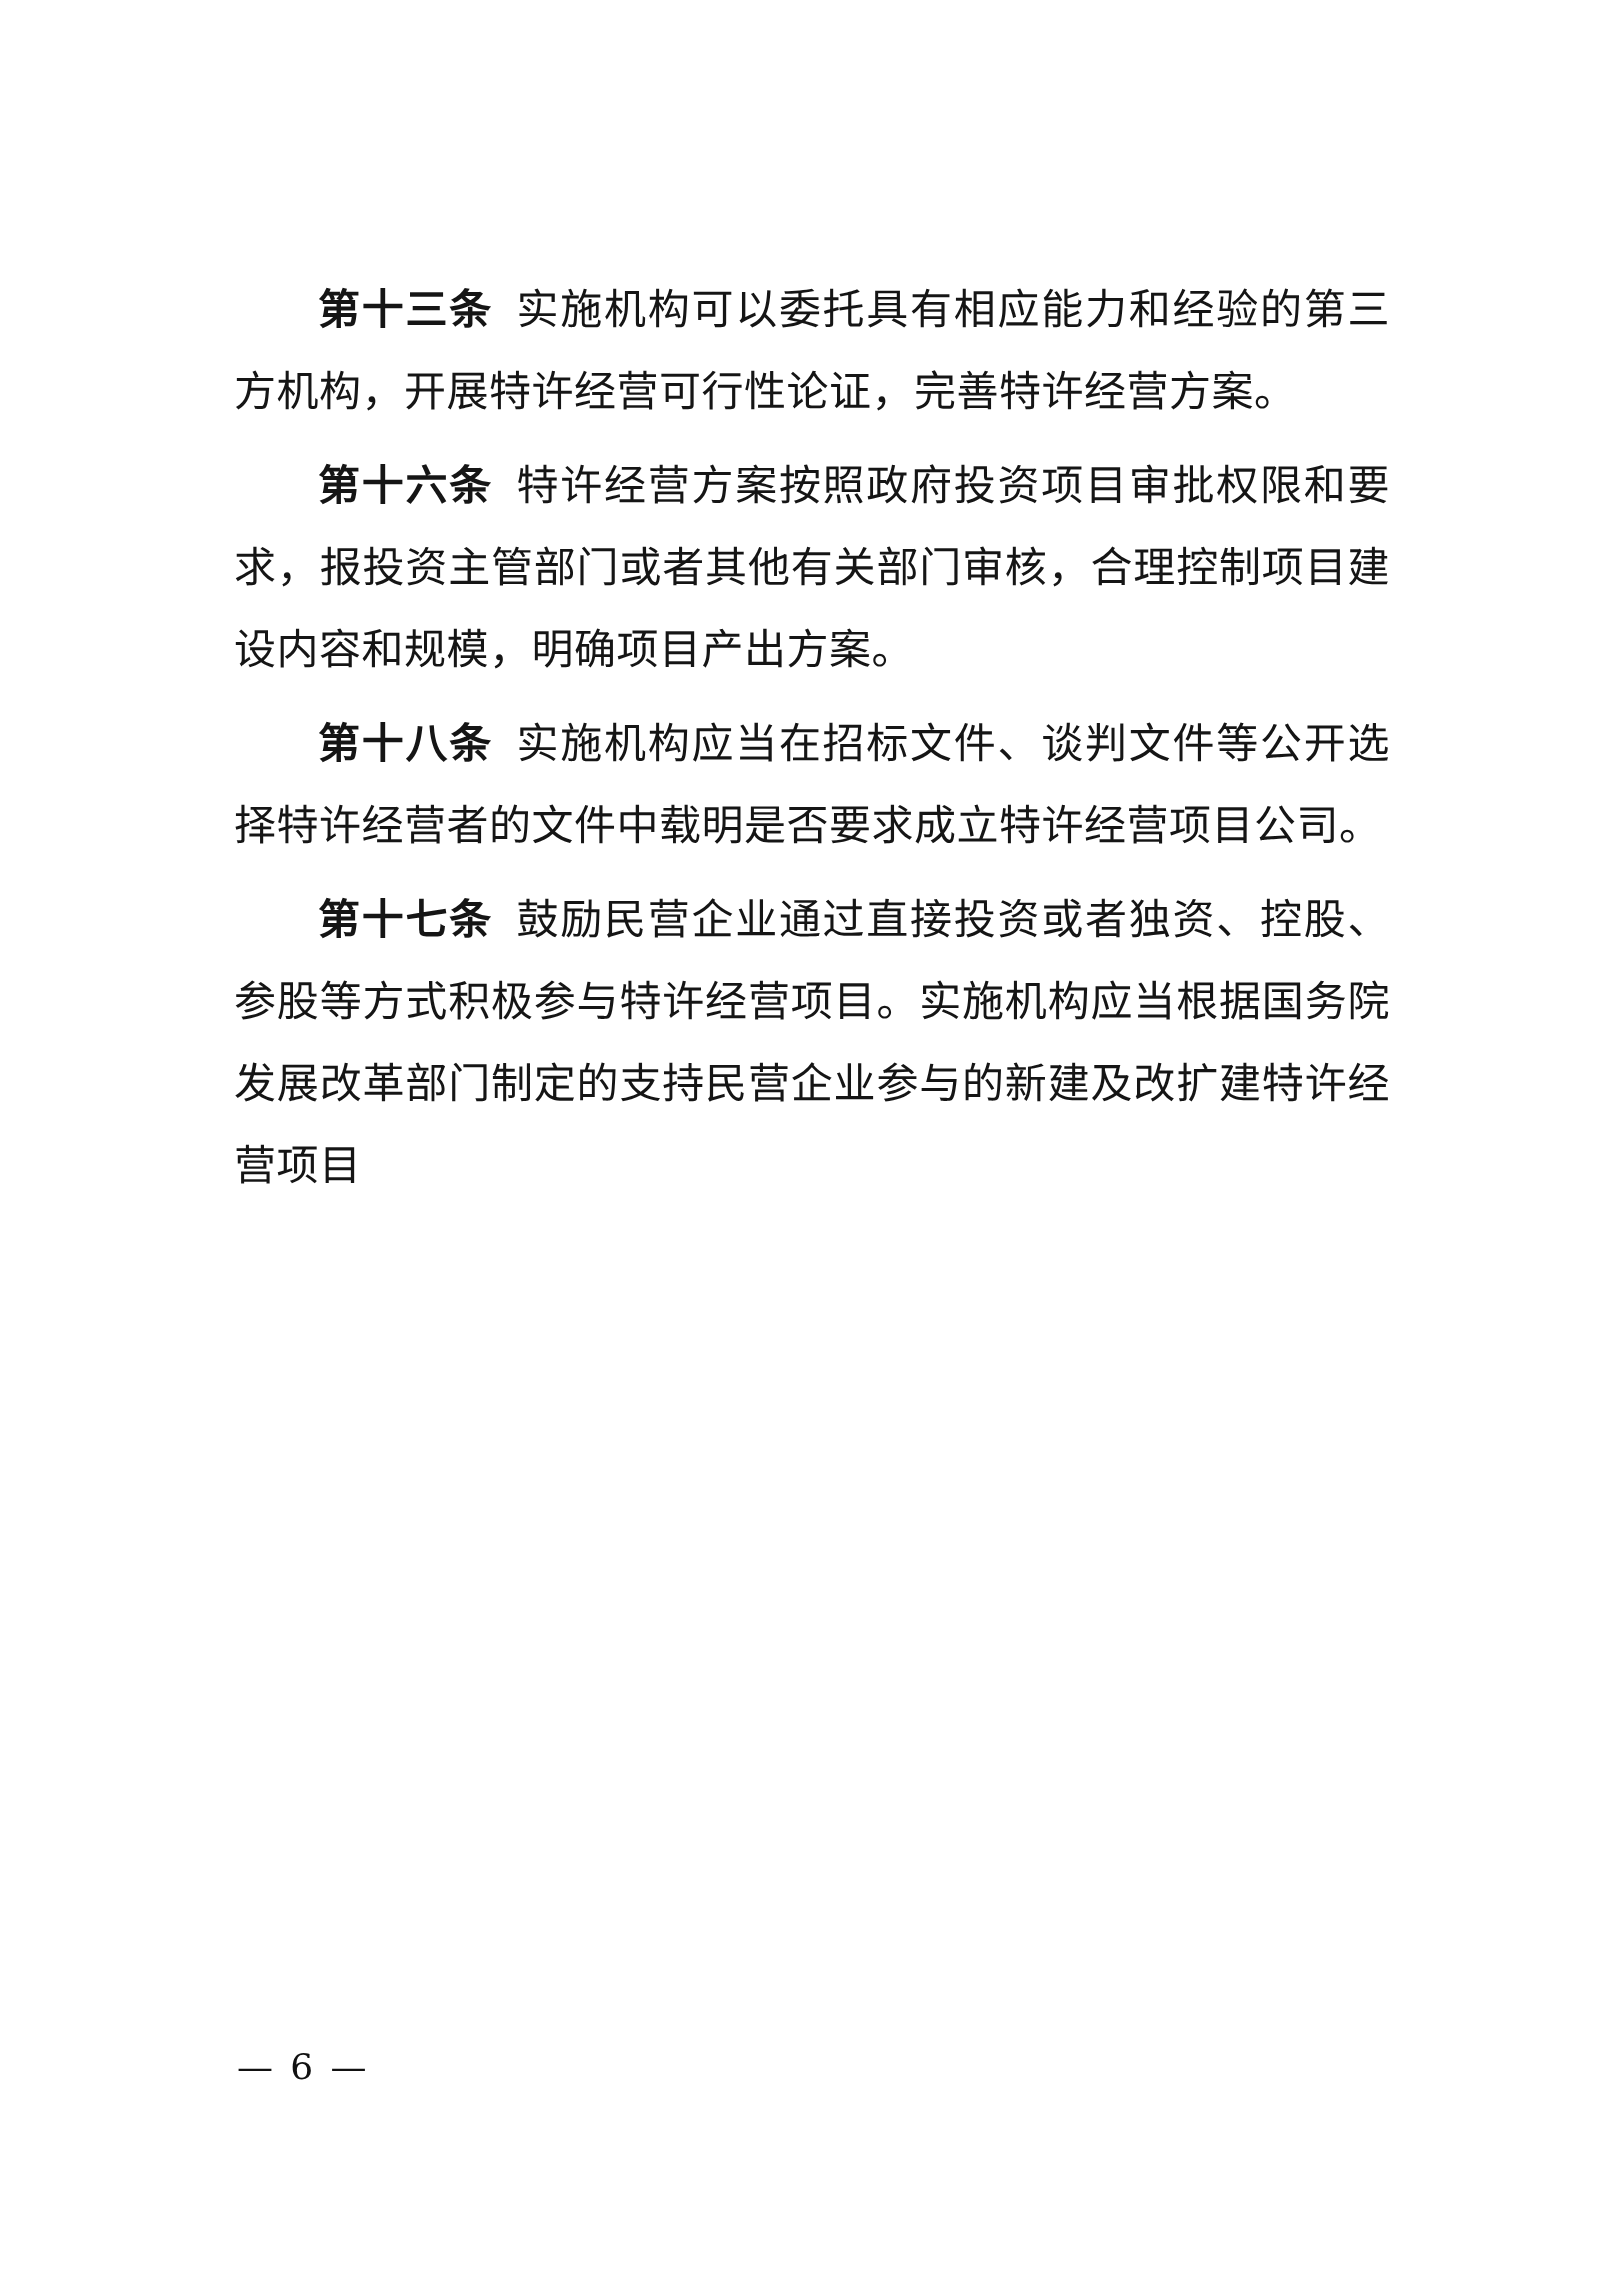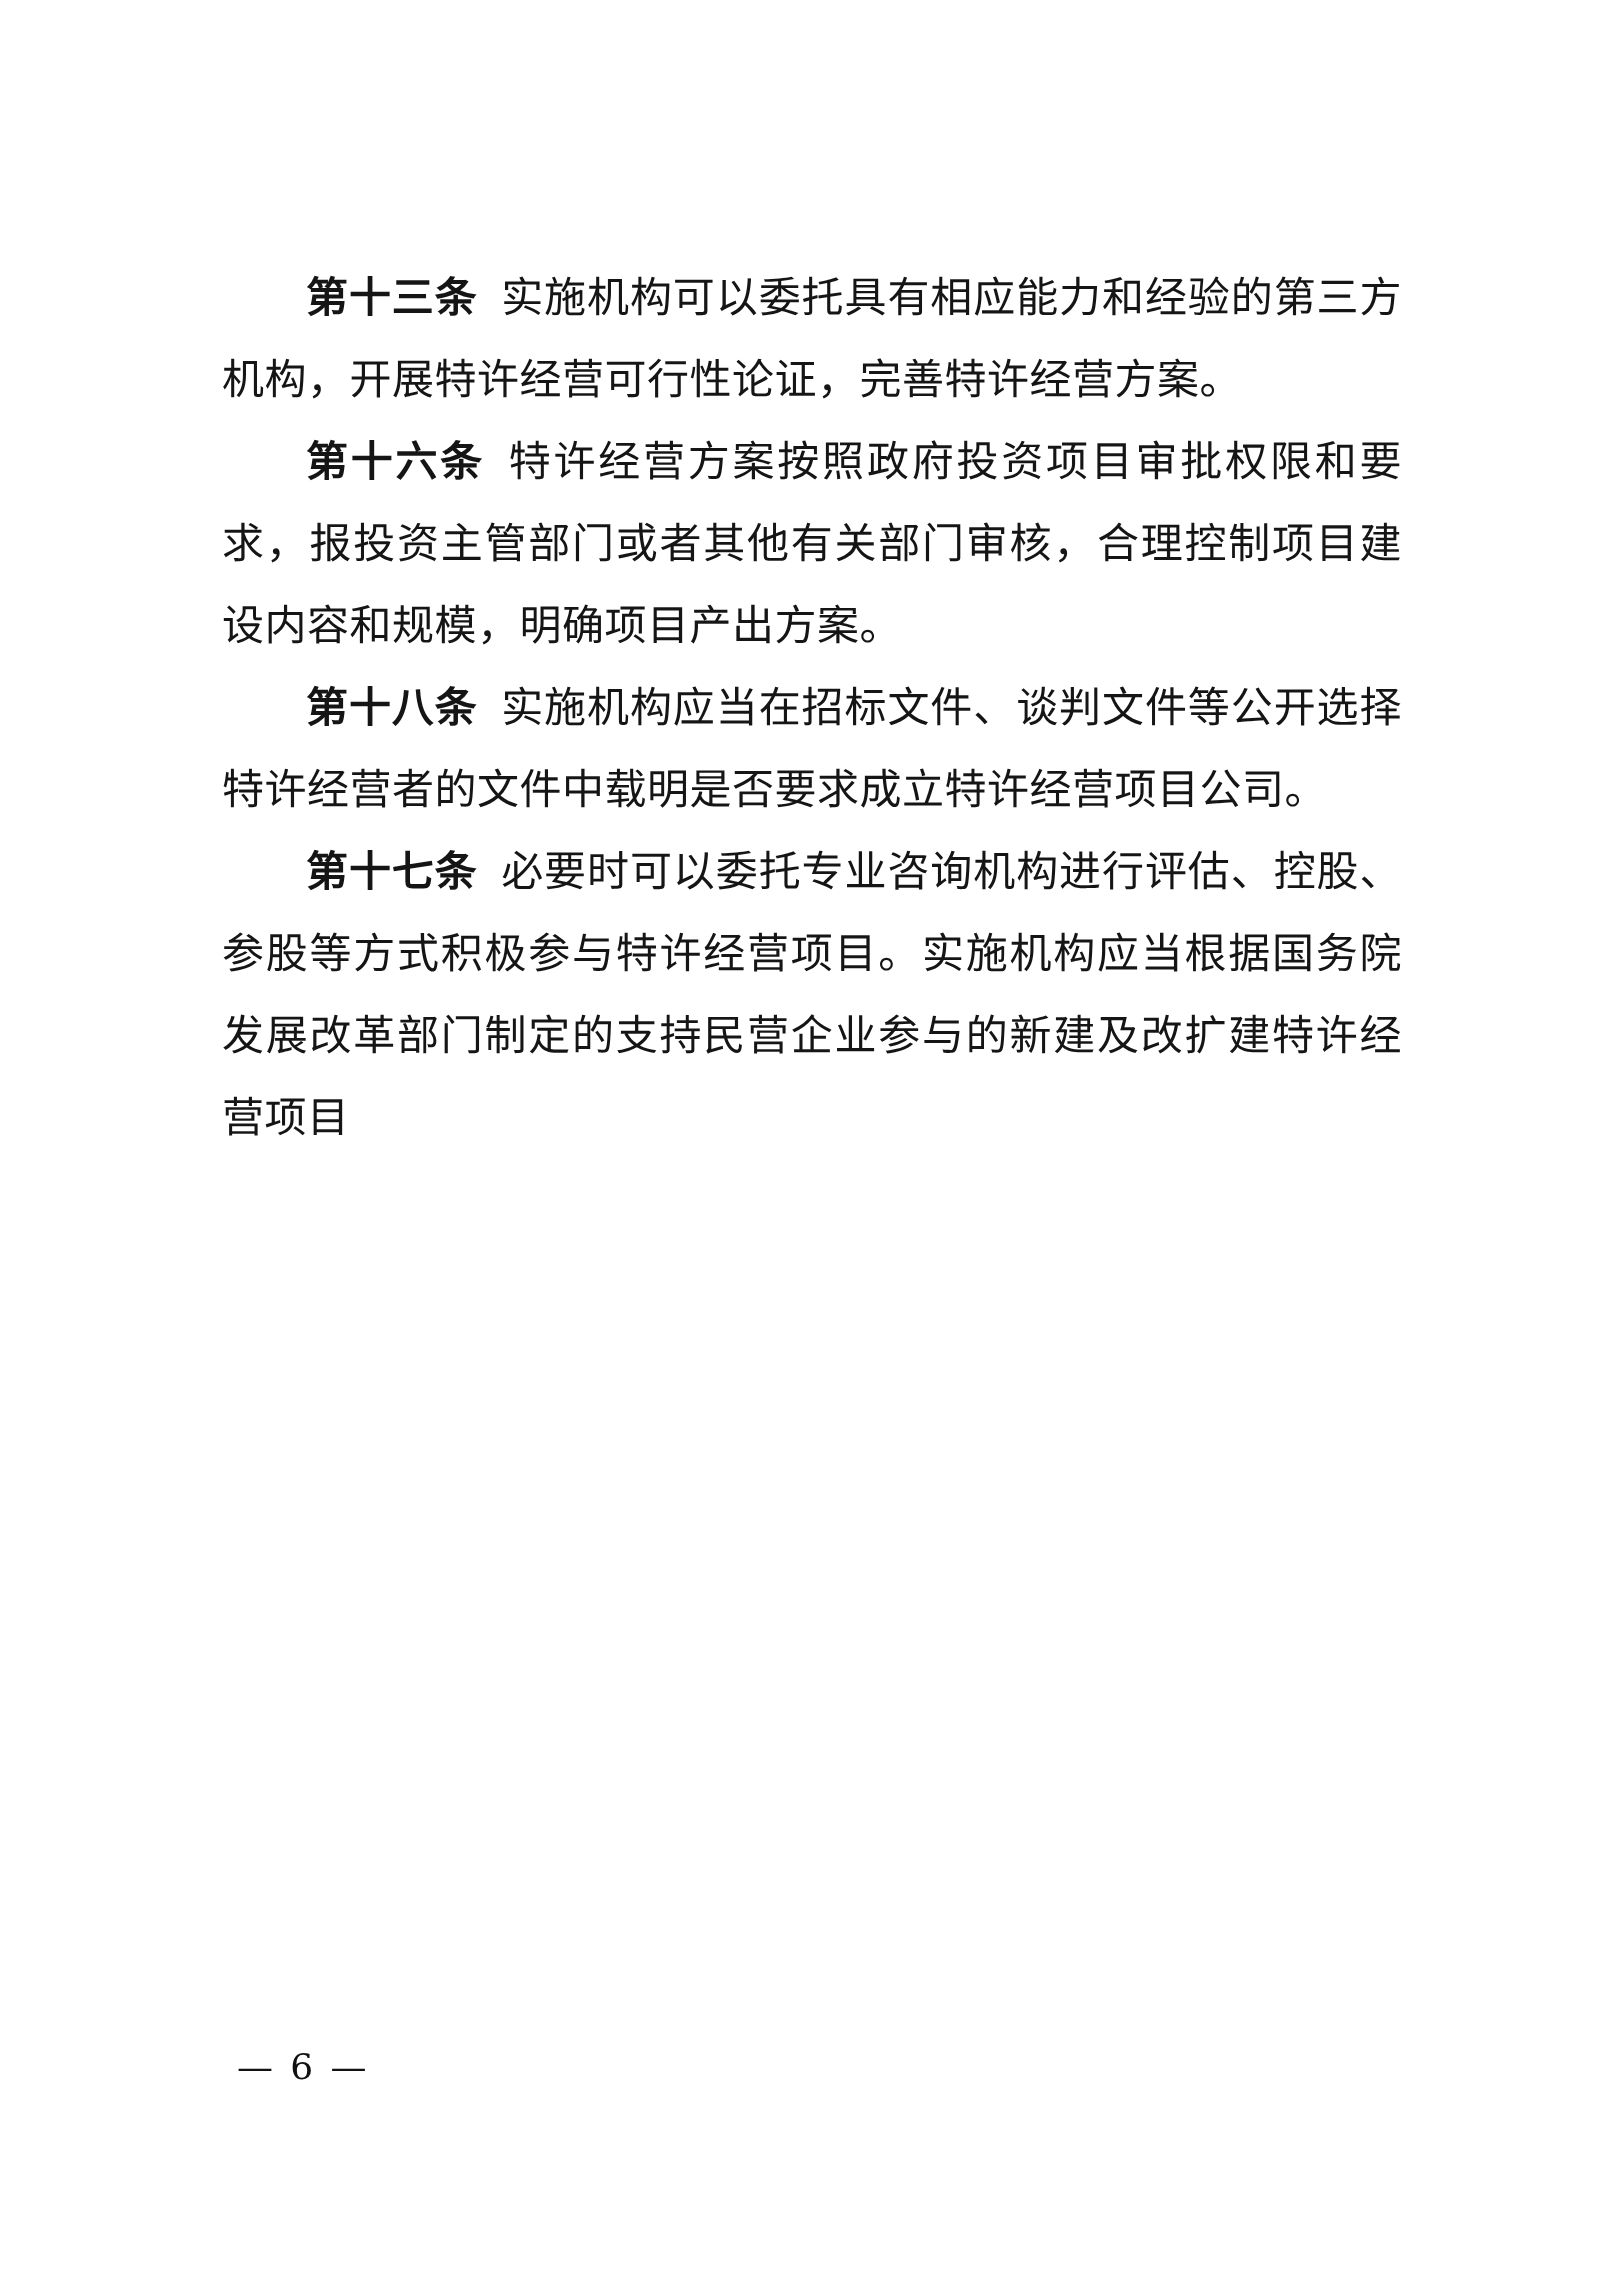--- a/index.html
+++ b/index.html
@@ -20,21 +20,21 @@
     inset: 0;
     background: #ffffff;
   }
   .content {
     position: absolute;
     left: 222px;
     top: 257px;
     width: 1180px;
   }
   p.para {
-    margin: 0;
+    margin: 12px;
     padding: 0;
     font-size: 42px;
     line-height: 82px;
     text-align: justify;
     text-justify: inter-character;
     text-indent: 2em;
     letter-spacing: 0.5px;
     word-break: break-all;
     color: #151515;
   }
@@ -68,20 +68,20 @@
 
     <p class="para"><span class="art">第十三条</span><span>实施机构可以委托具有相应能力和经验的第三方机构，开展特许经营可行性论证，完善特许经营方案。</span></p>
 
 
     <p class="para"><span class="art">第十六条</span><span>特许经营方案按照政府投资项目审批权限和要求，报投资主管部门或者其他有关部门审核，合理控制项目建设内容和规模，明确项目产出方案。</span></p>
 
 
 
     <p class="para"><span class="art">第十八条</span><span>实施机构应当在招标文件、谈判文件等公开选择特许经营者的文件中载明是否要求成立特许经营项目公司。</span></p>
 
-    <p class="para"><span class="art">第十七条</span><span>必要时可以委托专业咨询机构进行评估、控股、参股等方式积极参与特许经营项目。实施机构应当根据国务院发展改革部门制定的支持民营企业参与的新建及改扩建特许经营项目</span></p>
+    <p class="para"><span class="art">第十七条</span><span>鼓励民营企业通过直接投资或者独资、控股、参股等方式积极参与特许经营项目。实施机构应当根据国务院发展改革部门制定的支持民营企业参与的新建及改扩建特许经营项目</span></p>
 
   </div>
 
   <div class="footer">— 6 —</div>
 
 </div>
 
 
 </body></html>

